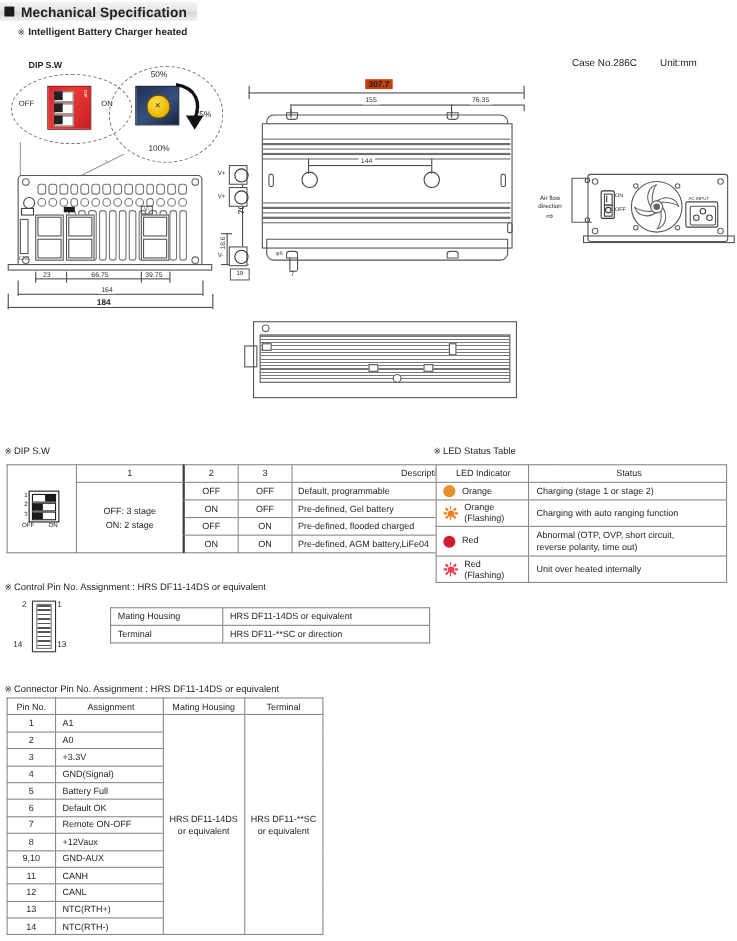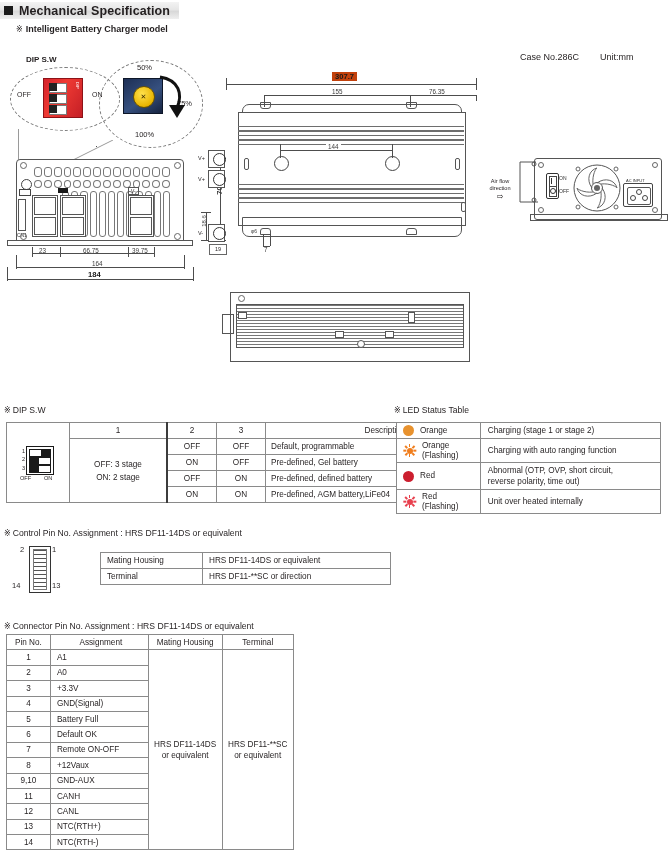--- a/index.html
+++ b/index.html
@@ -93,21 +93,21 @@
 </head>
 <body>
 
 <div class="abs" id="header-bar">
   <span class="sq"></span>
   <span class="ttl">Mechanical Specification</span>
 </div>
 
 <div class="abs" style="left:16px;top:24px;display:flex;align-items:center;gap:3px;">
   <span class="note-sym">※</span>
-  <span class="sub-head">Intelligent Battery Charger model</span>
+  <span class="sub-head">Intelligent Battery Charger heated</span>
 </div>
 
 <div class="abs" style="left:520px;top:52px;font-size:9px;">Case No.286C</div>
 <div class="abs" style="left:600px;top:52px;font-size:9px;">Unit:mm</div>
 
 <div class="abs" style="left:0;top:55px;width:200px;height:110px;">
   <div class="abs" style="left:26px;top:0;font-size:8px;font-weight:bold;">DIP S.W</div>
   <div class="ellipse" style="left:10px;top:12px;width:108px;height:62px;"></div>
   <div class="abs" style="left:17px;top:36px;font-size:7px;">OFF</div>
   <div class="abs" style="left:92px;top:36px;font-size:7px;">ON</div>
@@ -445,37 +445,41 @@
       <td class="desc">Default, programmable</td>
     </tr>
     <tr>
       <td class="thick-l">ON</td>
       <td>OFF</td>
       <td class="desc">Pre-defined, Gel battery</td>
     </tr>
     <tr>
       <td class="thick-l">OFF</td>
       <td>ON</td>
-      <td class="desc">Pre-defined, defined battery</td>
+      <td class="desc">Pre-defined, flooded charged</td>
     </tr>
     <tr>
       <td class="thick-l">ON</td>
       <td>ON</td>
       <td class="desc">Pre-defined, AGM battery,LiFe04</td>
     </tr>
   </tbody>
 </table>
 
 <div class="abs" style="left:394px;top:405px;display:flex;align-items:center;gap:2px;">
   <span class="note-sym">※</span>
   <span class="sec-head">LED Status Table</span>
 </div>
 
 <table class="tbl abs" id="led-table" style="left:396px;top:422px;">
   <tbody>
+    <tr>
+      <td class="ind" style="text-align:center;">LED Indicator</td>
+      <td class="sts" style="text-align:center;">Status</td>
+    </tr>
     <tr>
       <td class="ind">
         <div class="led-row">
           <span class="dot" style="background:#e8922e;"></span>
           <span class="led-lbl">Orange</span>
         </div>
       </td>
       <td class="sts">Charging (stage 1 or stage 2)</td>
     </tr>
     <tr>

